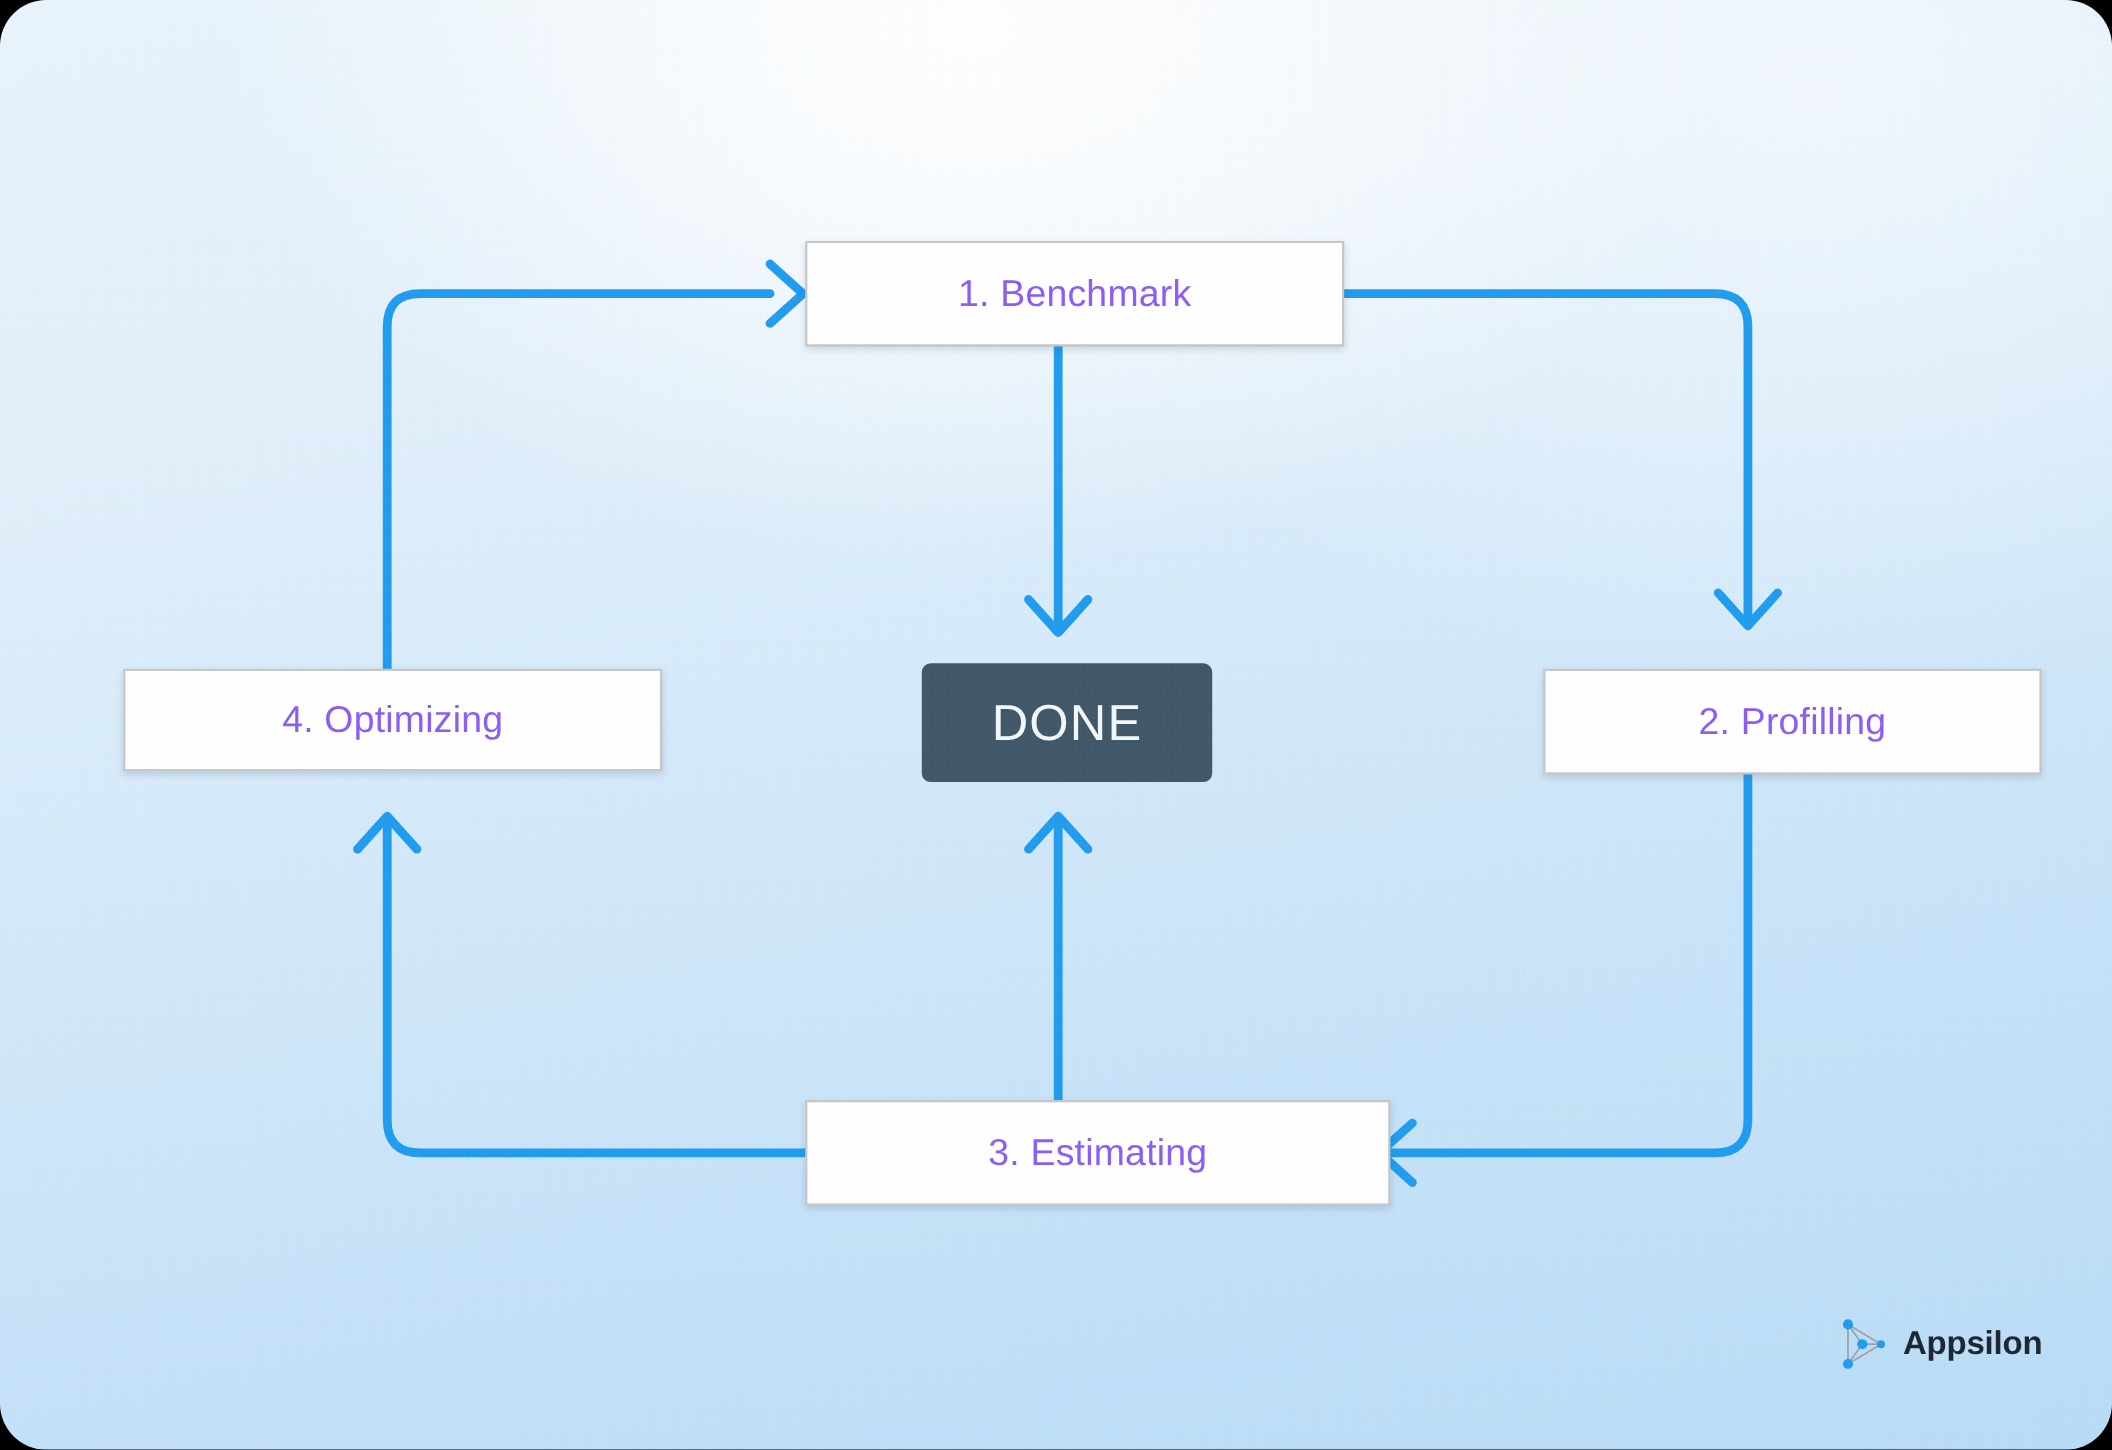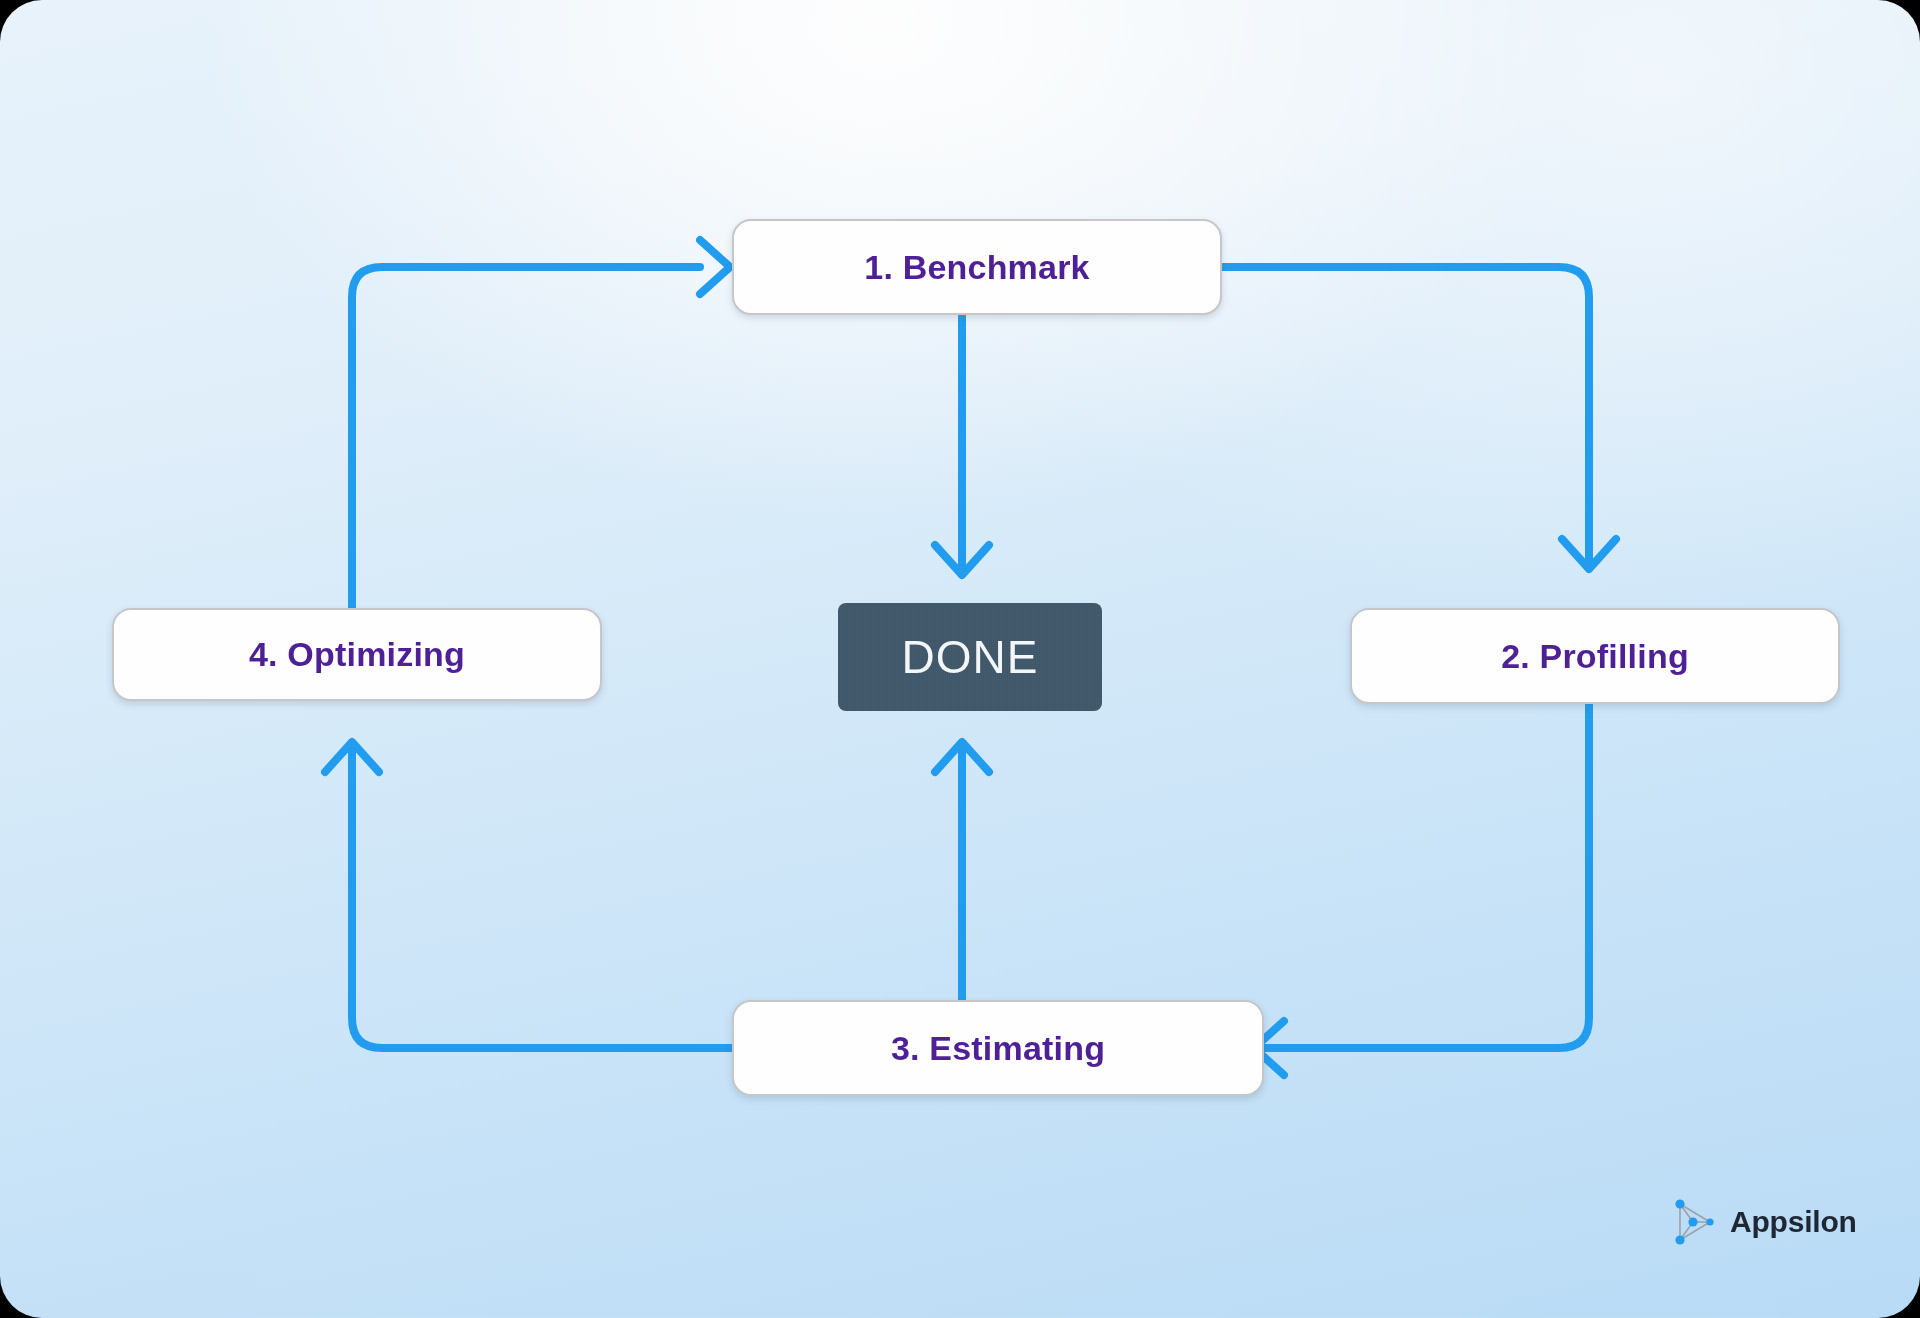--- a/index.html
+++ b/index.html
@@ -42,31 +42,31 @@
   }
 
   .node {
     position: absolute;
     box-sizing: border-box;
     display: flex;
     align-items: center;
     justify-content: center;
     background: #ffffff;
     border: 2px solid #c6c7c8;
-    border-radius: 19px;
+    border-radius: 1px;
     box-shadow: 0 3px 7px rgba(60,80,100,0.18);
-    color: #4c1d95;
+    color: #8b5cf6;
     font-size: 34px;
-    font-weight: 700;
+    font-weight: 400;
     letter-spacing: 0.2px;
     white-space: nowrap;
   }
 
   #node-benchmark { left: 732px; top: 219px;  width: 490px; height: 96px; }
-  #node-profiling { left: 1350px; top: 608px; width: 490px; height: 96px; }
+  #node-profiling { left: 1403px; top: 608px; width: 453px; height: 96px; }
   #node-estimating{ left: 732px; top: 1000px; width: 532px; height: 96px; }
   #node-optimizing{ left: 112px; top: 608px;  width: 490px; height: 93px; }
 
   #node-done {
     position: absolute;
     left: 838px;
     top: 603px;
     width: 264px;
     height: 108px;
     box-sizing: border-box;

